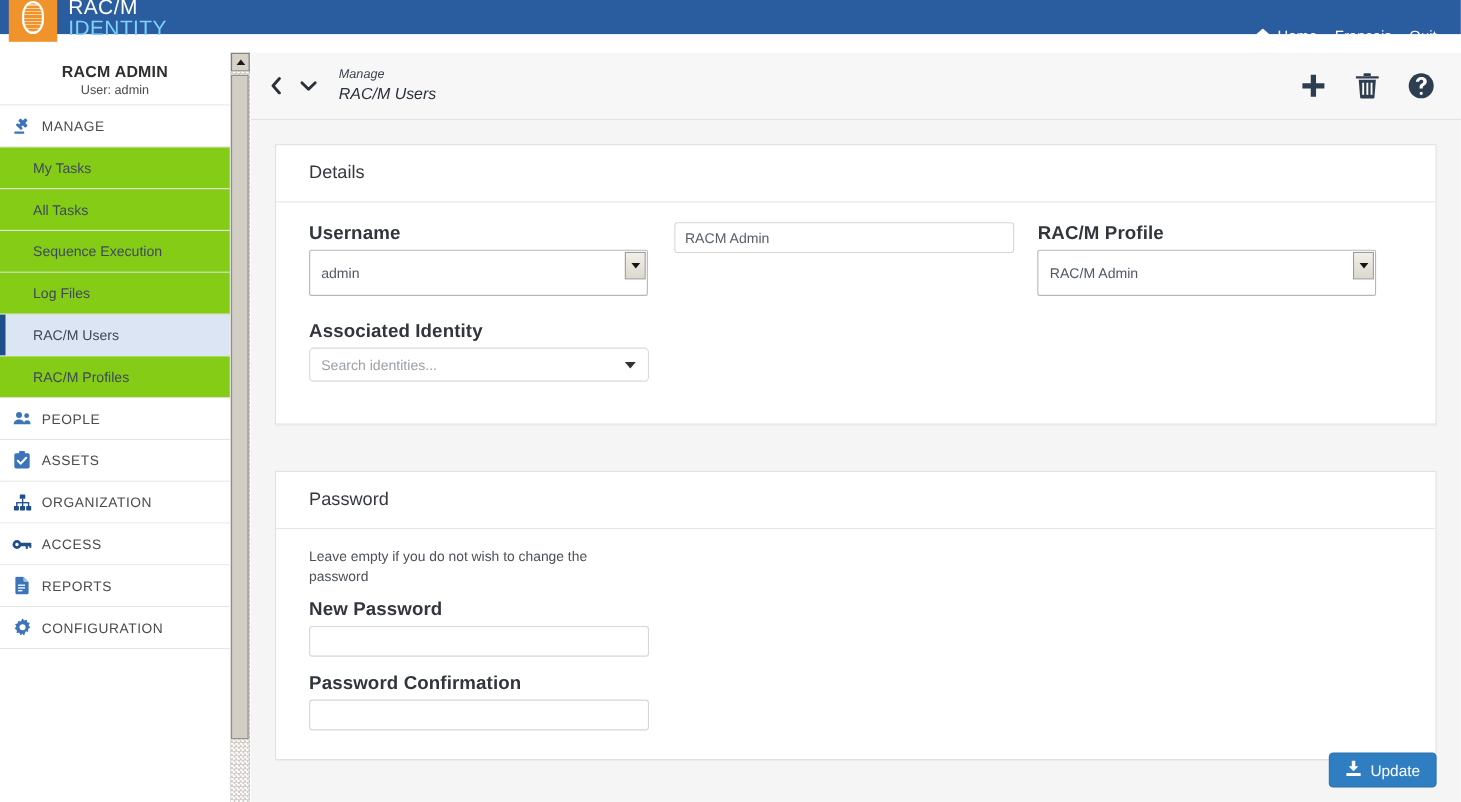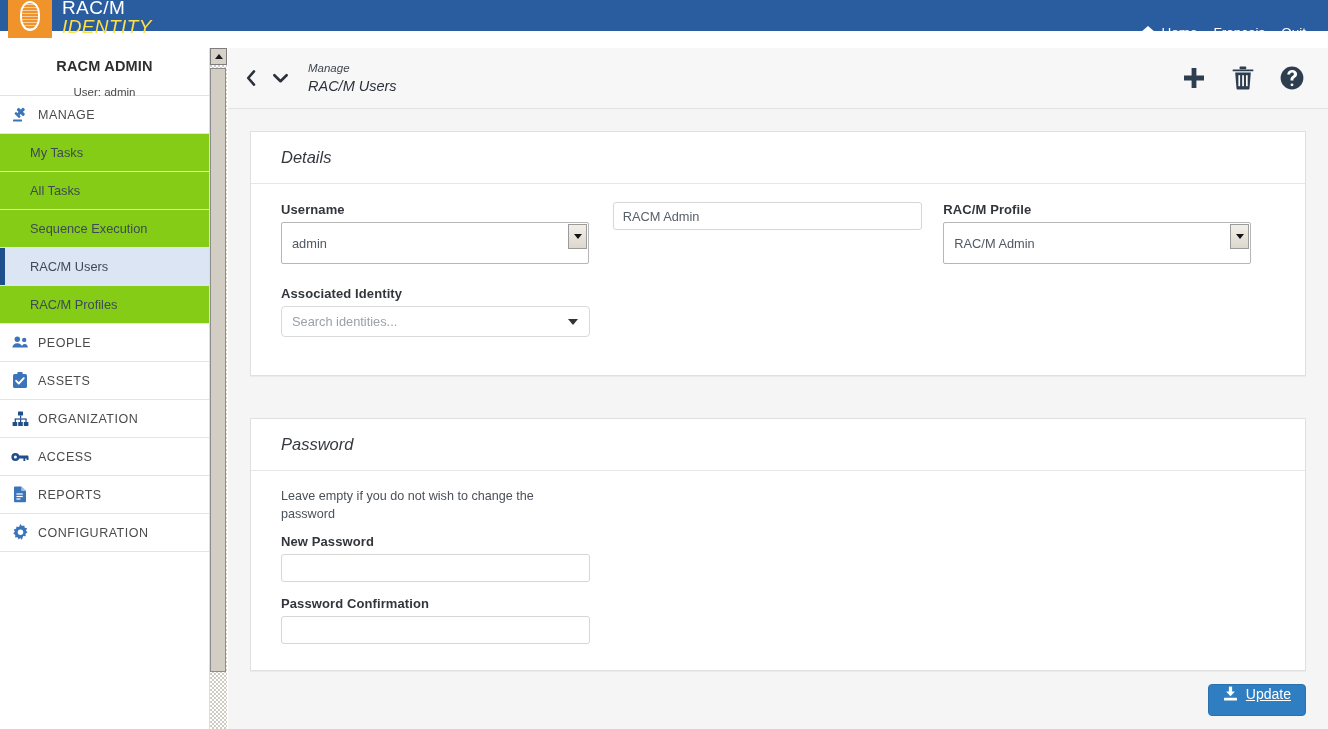--- a/index.html
+++ b/index.html
@@ -34,21 +34,21 @@
   }
   .brand-text {
     margin-left: 10px; line-height: 1.02;
     padding-top: 6px;
   }
   .brand-line1 {
     color: #ffffff; font-size: 19px; letter-spacing: .4px;
     font-family: "Liberation Sans", sans-serif;
   }
   .brand-line2 {
-    color: #fde047; font-size: 19px; letter-spacing: .4px; font-style: italic;
+    color: #7dd3fc; font-size: 19px; letter-spacing: .4px;
   }
   .topnav {
     margin-left: auto; display: flex; align-items: flex-end;
     gap: 16px; padding-right: 22px; height: 48px;
   }
   .topnav a {
     color: #ffffff; font-size: 13.5px; text-decoration: none;
     display: flex; align-items: center; gap: 6px;
   }
   .home-ico svg { display: block; }
@@ -63,21 +63,21 @@
   }
   .user-block {
     height: 48px; padding-top: 10px;
     text-align: center; border-bottom: 1px solid #e2e2e2;
     background: #ffffff;
   }
   .user-name {
     font-size: 14.5px; font-weight: bold; color: #2f2f2f;
     letter-spacing: .2px;
   }
-  .user-sub { font-size: 11.5px; color: #4a4a4a; margin-top: 12px; }
+  .user-sub { font-size: 11.5px; color: #4a4a4a; margin-top: 2px; }
 
   .nav-section, .nav-sub {
     display: flex; align-items: center;
     border-bottom: 1px solid #e4e4e4;
     cursor: pointer; position: relative;
   }
   .nav-section { height: 38px; padding-left: 9px; background: #ffffff; }
   .nav-section .ico {
     width: 22px; height: 20px; flex-shrink: 0;
     display: flex; align-items: center; justify-content: center;
@@ -161,29 +161,29 @@
     height: 620px; overflow: hidden; position: relative;
   }
 
   .card {
     background: #ffffff; border: 1px solid #e0e0e0;
     margin: 0 22px;
     box-shadow: 0 1px 1px rgba(0,0,0,.04);
   }
   .card-head {
     height: 52px; display: flex; align-items: center;
-    padding-left: 30px; border-bottom: 1px solid #e6e6e6; font-style: italic;
+    padding-left: 30px; border-bottom: 1px solid #e6e6e6;
   }
   .card-title { font-size: 16.5px; color: #35393f; }
   .card-body { padding: 18px 30px 24px 30px; }
 
   .field-row { display: flex; gap: 0; }
   .field { margin-bottom: 14px; }
   .field-label {
-    font-size: 13px; font-weight: bold; color: #32363c;
+    font-size: 17px; font-weight: bold; color: #32363c;
     margin-bottom: 5px; letter-spacing: .1px;
   }
   .txt-input {
     width: 309px; height: 28px;
     border: 1px solid #d6d6d6; border-radius: 3px;
     background: #ffffff; color: #58606a; font-size: 12.8px;
     padding: 0 9px;
     font-family: "Liberation Sans", sans-serif;
     outline: none;
   }
@@ -238,24 +238,23 @@
   .footer-bar {
     position: absolute; bottom: 0; left: 0;
     width: 1100px; height: 58px;
     display: flex; align-items: center; justify-content: flex-end;
     padding-right: 22px;
   }
   .btn-update {
     background: #2f7ec1; border: 1px solid #2a71ae;
     color: #ffffff; font-size: 14px; border-radius: 4px;
     height: 32px; padding: 1px 14px;
-    display: flex; gap: 8px;
+    display: flex; align-items: center; gap: 8px;
     cursor: pointer;
     font-family: "Liberation Sans", sans-serif;
-    text-decoration: underline;
   }
 </style>
 </head>
 <body>
 
 <div class="topbar">
   <div class="brand">
     <div class="logo-box">
       <div class="fingerprint"></div>
     </div>
@@ -304,20 +303,23 @@
   </div>
 
   <div class="nav-sub">
     <span class="lbl">My Tasks</span>
   </div>
   <div class="nav-sub">
     <span class="lbl">All Tasks</span>
   </div>
   <div class="nav-sub">
     <span class="lbl">Sequence Execution</span>
+  </div>
+  <div class="nav-sub">
+    <span class="lbl">Log Files</span>
   </div>
   <div class="nav-sub active">
     <span class="lbl">RAC/M Users</span>
   </div>
   <div class="nav-sub">
     <span class="lbl">RAC/M Profiles</span>
   </div>
 
   <div class="nav-section">
     <span class="ico">

